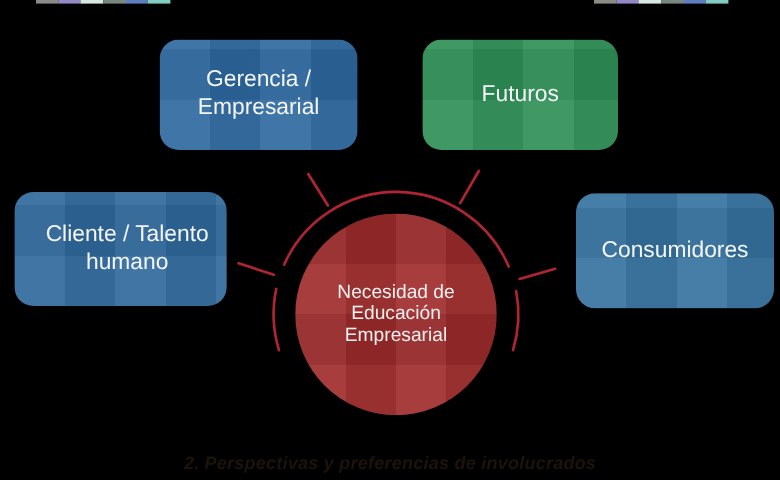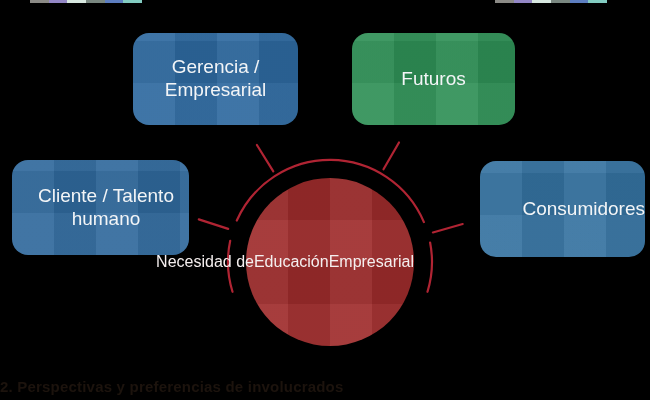--- a/index.html
+++ b/index.html
@@ -20,30 +20,30 @@
       repeating-linear-gradient(90deg, rgba(255,255,255,0.05) 0 42px, rgba(0,0,0,0.05) 42px 84px),
       repeating-linear-gradient(0deg, rgba(255,255,255,0.04) 0 42px, rgba(0,0,0,0.04) 42px 84px);
   }
   .node .line{white-space:nowrap;}
   .node-gerencia{left:133px;top:33px;width:165px;height:92px;}
   .node-futuros{left:352px;top:33px;width:163px;height:92px;}
   .node-cliente{left:12px;top:160px;width:166px;height:95px;}
   .node-consumidores{left:480px;top:161px;width:165px;height:96px;}
   .center-circle{
     position:absolute;left:246px;top:178px;width:168px;height:168px;
-    border-radius:50%;display:flex;flex-direction:row;align-items:center;
-    justify-content:flex-end;text-align:center;font-size:16px;line-height:1.12;
+    border-radius:50%;display:flex;flex-direction:column;align-items:center;
+    justify-content:center;text-align:center;font-size:16px;line-height:1.12;
     background-image:
       repeating-linear-gradient(90deg, rgba(255,255,255,0.05) 0 42px, rgba(0,0,0,0.06) 42px 84px),
       repeating-linear-gradient(0deg, rgba(255,255,255,0.04) 0 42px, rgba(0,0,0,0.05) 42px 84px);
   }
   .center-circle .line{white-space:nowrap;}
   .caption{
-    position:absolute;left:0;right:0;top:378px;
-    font-size:15px;font-weight:bold;letter-spacing:0.2px;
+    position:absolute;left:0;right:0;top:378px;text-align:center;
+    font-size:15px;font-weight:bold;font-style:italic;letter-spacing:0.2px;
   }
 </style>
 </head>
 <body>
 
 <div class="canvas">
 
   <div class="strip strip-left">
     <div class="seg" style="background-color: rgb(139, 138, 134);"></div>
     <div class="seg" style="background-color: rgb(147, 135, 197);"></div>
@@ -80,21 +80,21 @@
 
   <div class="node node-futuros" style="background-color: rgb(46, 143, 85); text-align: center;">
     <div class="line">Futuros</div>
   </div>
 
   <div class="node node-cliente" style="background-color: rgb(47, 104, 155); padding-left: 11px;">
     <div class="line">Cliente / Talento</div>
     <div class="line">humano</div>
   </div>
 
-  <div class="node node-consumidores" style="background-color: rgb(52, 113, 159); align-items: flex-end;">
+  <div class="node node-consumidores" style="background-color: rgb(52, 113, 159);">
     <div class="line">Consumidores</div>
     <div class="line"></div>
   </div>
 
   <div class="center-circle" style="background-color: rgb(158, 43, 43); color: rgb(245, 239, 239);">
     <div class="line">Necesidad de</div>
     <div class="line">Educación</div>
     <div class="line">Empresarial</div>
   </div>
 

